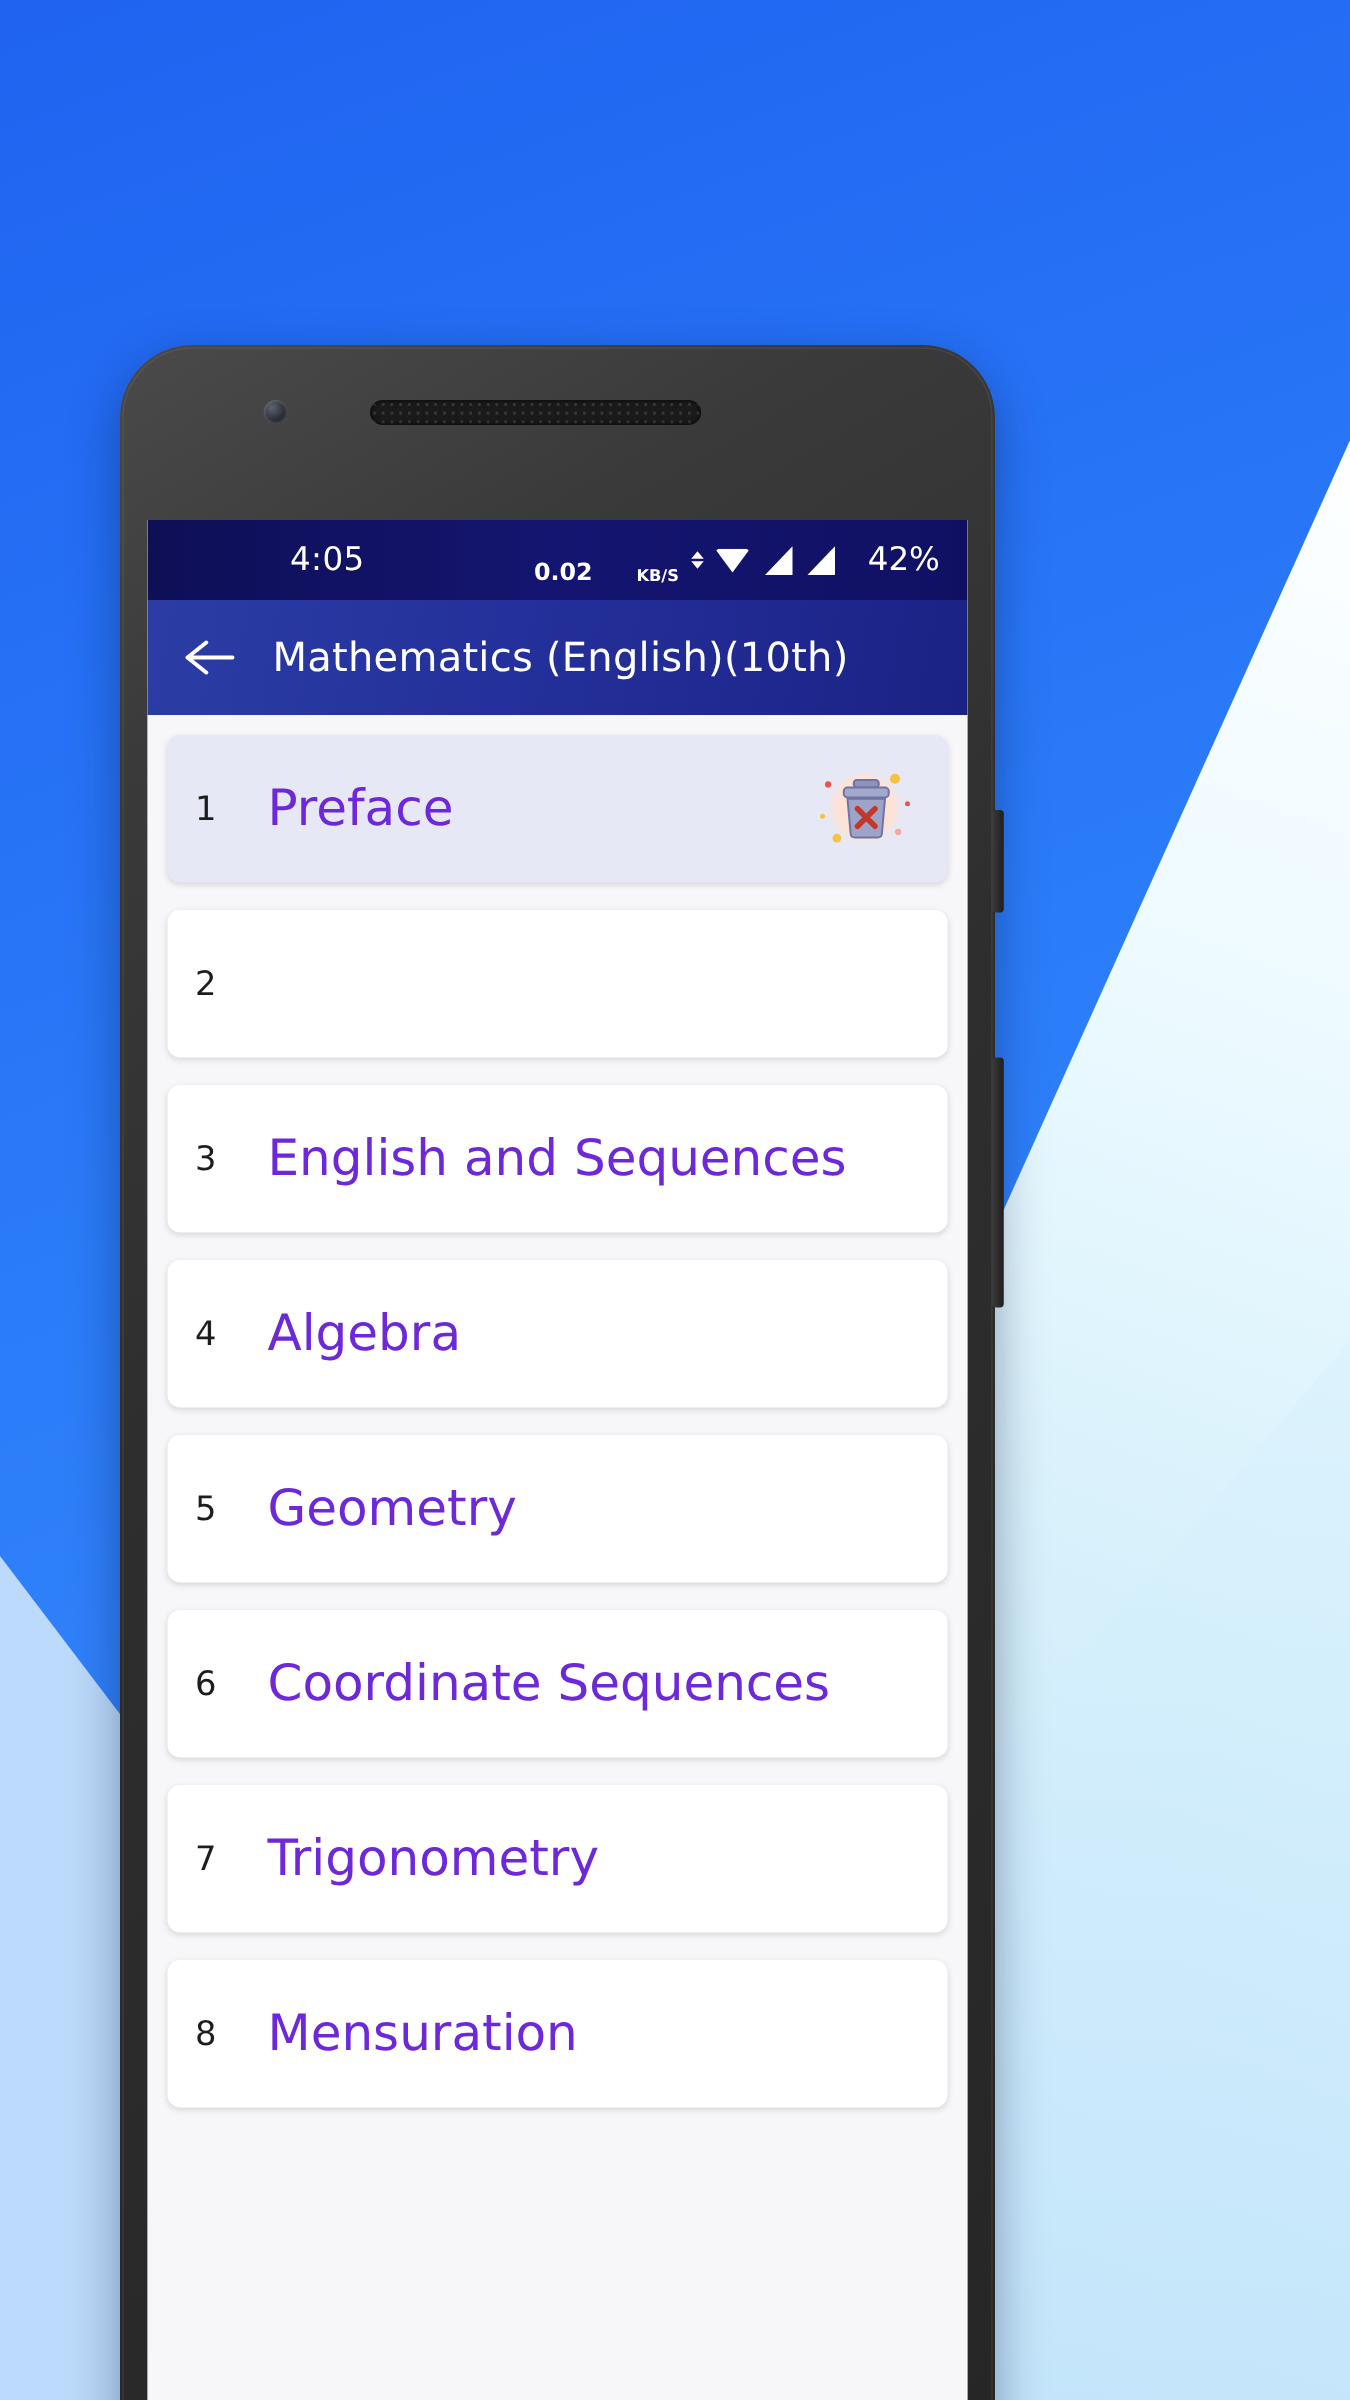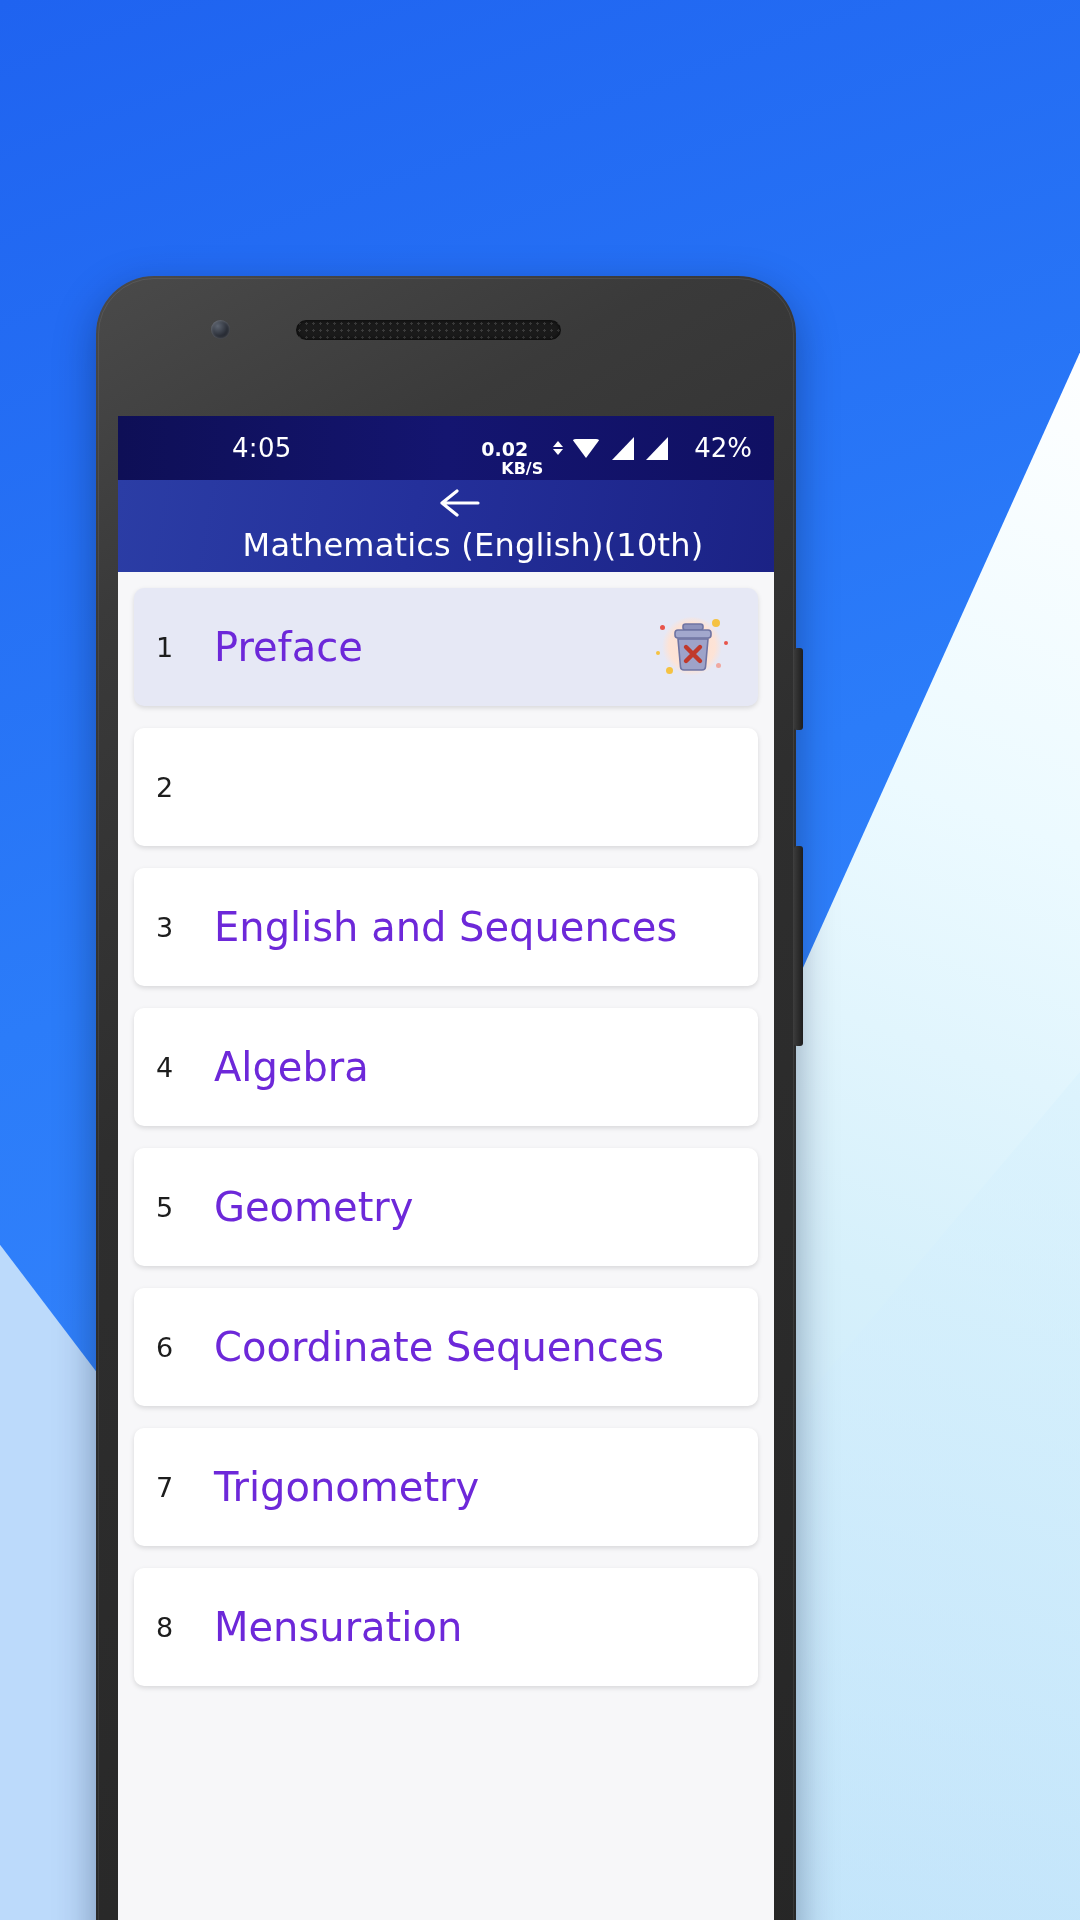--- a/index.html
+++ b/index.html
@@ -71,41 +71,41 @@
   }
 
   
   .statusbar{
     height:64px;background:linear-gradient(90deg,#0e0f56 0%,#141570 50%,#101063 100%);
     display:flex;align-items:center;justify-content:space-between;
     padding:0 22px 0 26px;box-sizing:border-box;color:#fff;
   }
   .sb-time{font-size:26px;font-weight:normal;letter-spacing:.3px;margin-left:88px;}
   .sb-right{display:flex;align-items:center;gap:9px;}
-  .netspeed{display:flex;flex-direction:column;align-items:center;line-height:1;margin-top:21px;}
+  .netspeed{display:flex;flex-direction:row;align-items:flex-end;line-height:1;margin-top:21px;}
   .netspeed .n1{font-size:19px;font-weight:600;}
-  .netspeed .n2{font-size:16px;font-weight:600;margin-top:2px;padding-left:35px;}
+  .netspeed .n2{font-size:13px;font-weight:600;margin-top:2px;padding-left:35px;}
   .arrows{display:flex;flex-direction:column;justify-content:center;gap:2px;margin-left:1px;}
   .arrows i{display:block;width:0;height:0;border-left:5px solid transparent;border-right:5px solid transparent;}
   .arrows i.up{border-bottom:6px solid #fff;}
   .arrows i.dn{border-top:6px solid #fff;}
   .wifi{width:28px;height:20px;position:relative;}
   .wifi::before{
     content:"";position:absolute;left:0;top:1px;width:0;height:0;
     border-left:14px solid transparent;border-right:14px solid transparent;border-top:19px solid #fff;
     border-radius:4px;
   }
   .sig{width:0;height:0;border-left:22px solid transparent;border-bottom:23px solid #fff;margin-left:3px;}
   .sb-batt{font-size:26px;font-weight:normal;margin-left:17px;}
 
   
   .appbar{
     height:92px;display:flex;align-items:center;
     background:linear-gradient(100deg,#2b3da5 0%,#24309b 45%,#1b2285 100%);
-    color:#fff;padding-left:26px;box-sizing:border-box;flex-direction:column;
+    color:#fff;padding-left:26px;box-sizing:border-box;
   }
   .back-arrow{width:46px;height:46px;position:relative;flex:0 0 auto;cursor:pointer;}
   .back-arrow svg{position:absolute;left:4px;top:7px;}
   .appbar-title{font-size:32px;font-weight:500;margin-left:28px;letter-spacing:.2px;}
 
   
   .list{padding:16px 16px 0 16px;box-sizing:border-box;height:calc(100% - 156px);overflow:hidden;background:#f7f7f9;}
   .card{
     height:118px;border-radius:10px;background:#ffffff;
     box-shadow:0 2px 5px rgba(0,0,0,.13);

